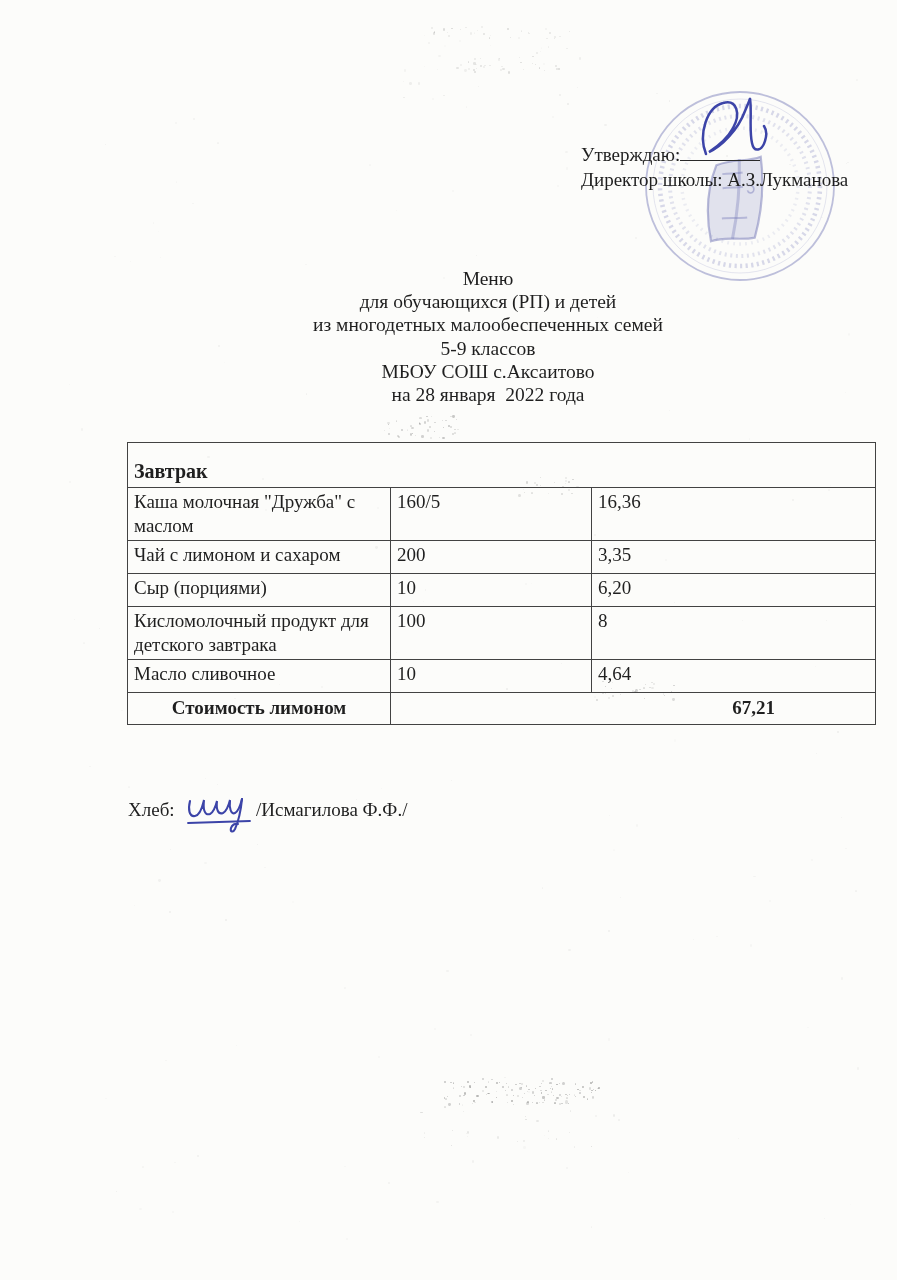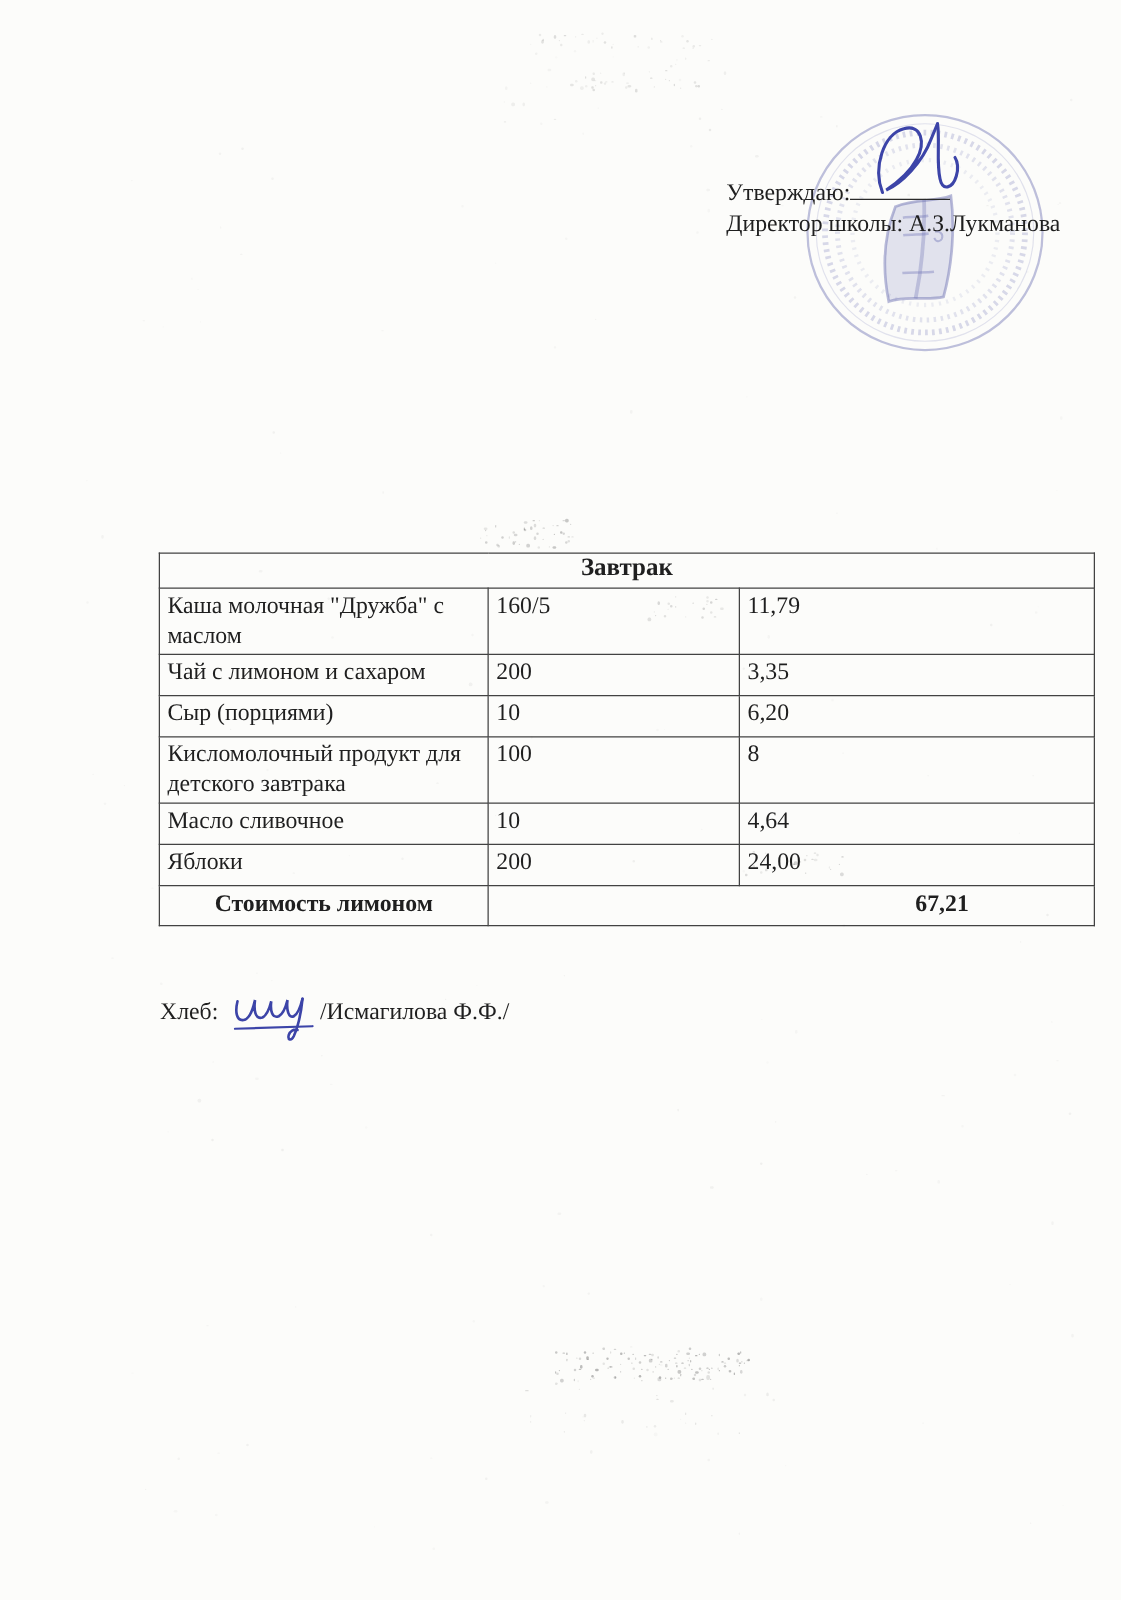--- a/index.html
+++ b/index.html
@@ -21,21 +21,21 @@
   
   .title-block{position:absolute;left:79px;top:267px;width:818px;text-align:center;font-size:19.5px;line-height:23.2px;z-index:2;}
   .title-line{white-space:pre;}
   
   .menu-wrap{position:absolute;left:127px;top:442px;z-index:2;}
   table.menu{border-collapse:collapse;table-layout:fixed;width:748px;font-size:19px;}
   table.menu col.c1{width:263px;}
   table.menu col.c2{width:201px;}
   table.menu col.c3{width:284px;}
   table.menu th,table.menu td{border:1.7px solid #424242;vertical-align:top;padding:2px 6px 3px 6px;line-height:23.5px;font-weight:normal;text-align:left;}
-  table.menu th.tbl-header{height:24px;text-align:center;font-weight:bold;font-size:20px;padding-top:0;}
+  table.menu th.tbl-header{height:24px;text-align:left;font-weight:bold;font-size:20px;padding-top:17px;}
   table.menu td{height:27px;}
   table.menu tr.total-row td{height:26px;font-weight:bold;vertical-align:middle;}
   table.menu td.total-label{text-align:center;}
   table.menu td.total-value{text-align:right;padding-right:100px;}
   
   .cook-line{position:absolute;left:0;top:799px;width:100%;font-size:19px;z-index:3;}
   .cook-label{position:absolute;left:128px;top:0;}
   .cook-name{position:absolute;left:256px;top:0;}
   .sig-cook{position:absolute;left:184px;top:-9px;}
   .sig-cook svg{filter:blur(0.25px);}
@@ -73,63 +73,66 @@
 
   <div class="sig-director">
     <svg width="84" height="72" viewBox="0 0 84 72">
       <g fill="none" stroke="#3c44a8" stroke-width="2.5" stroke-linecap="round">
         <path d="M8,60 C0,40 9,13 25,9 C39,5 43,20 35,34 C29,45 17,54 11,58 C23,53 40,36 47,17 L52,5"></path>
         <path d="M52,5 C54,17 51,36 54,49 C56,59 64,57 67,47 C69,41 68,35 66,32"></path>
       </g>
     </svg>
   </div>
 
+  <div class="title-block">
+    <div class="title-line">Меню</div>
+    <div class="title-line">для обучающихся (РП) и детей</div>
+    <div class="title-line">из многодетных малообеспеченных семей</div>
+    <div class="title-line">5-9 классов</div>
+    <div class="title-line">МБОУ СОШ с.Аксаитово</div>
+    <div class="title-line">на 28 января  2022 года</div>
+  </div>
 
   <div class="menu-wrap">
     <table class="menu">
       <colgroup>
           <col class="c1">
           <col class="c2">
           <col class="c3">
         </colgroup>
       <thead>
         <tr>
           <th class="tbl-header" colspan="3">Завтрак</th>
         </tr>
       </thead>
       <tbody>
           <tr>
             <td>Каша молочная "Дружба" с маслом</td>
             <td>160/5</td>
-            <td>11,79</td>
+            <td>16,36</td>
           </tr>
           <tr>
             <td>Чай с лимоном и сахаром</td>
             <td>200</td>
             <td>3,35</td>
           </tr>
           <tr>
             <td>Сыр (порциями)</td>
             <td>10</td>
             <td>6,20</td>
           </tr>
           <tr>
             <td>Кисломолочный продукт для детского завтрака</td>
             <td>100</td>
             <td>8</td>
           </tr>
           <tr>
             <td>Масло сливочное</td>
             <td>10</td>
             <td>4,64</td>
-          </tr>
-          <tr>
-            <td>Яблоки</td>
-            <td>200</td>
-            <td>24,00</td>
           </tr>
         </tbody>
       <tfoot>
         <tr class="total-row">
           <td class="total-label">Стоимость лимоном</td>
           <td class="total-value" colspan="2">67,21</td>
         </tr>
       </tfoot>
     </table>
   </div>

